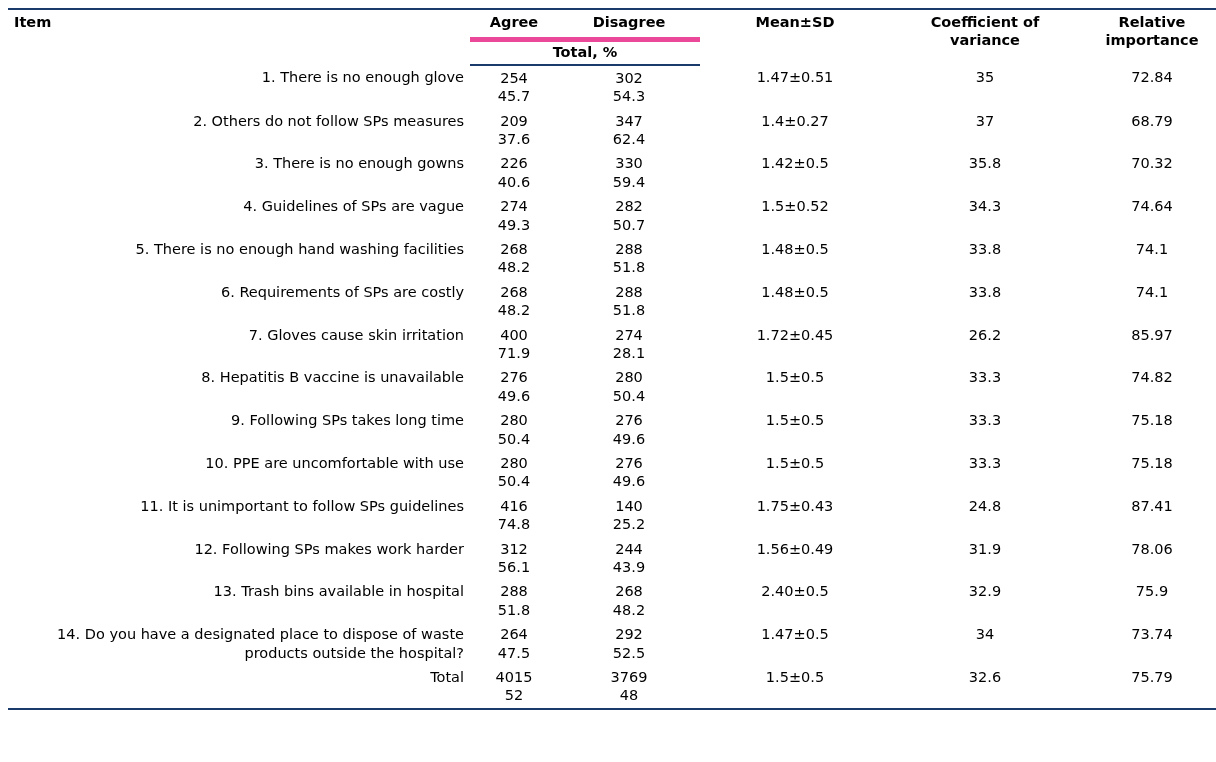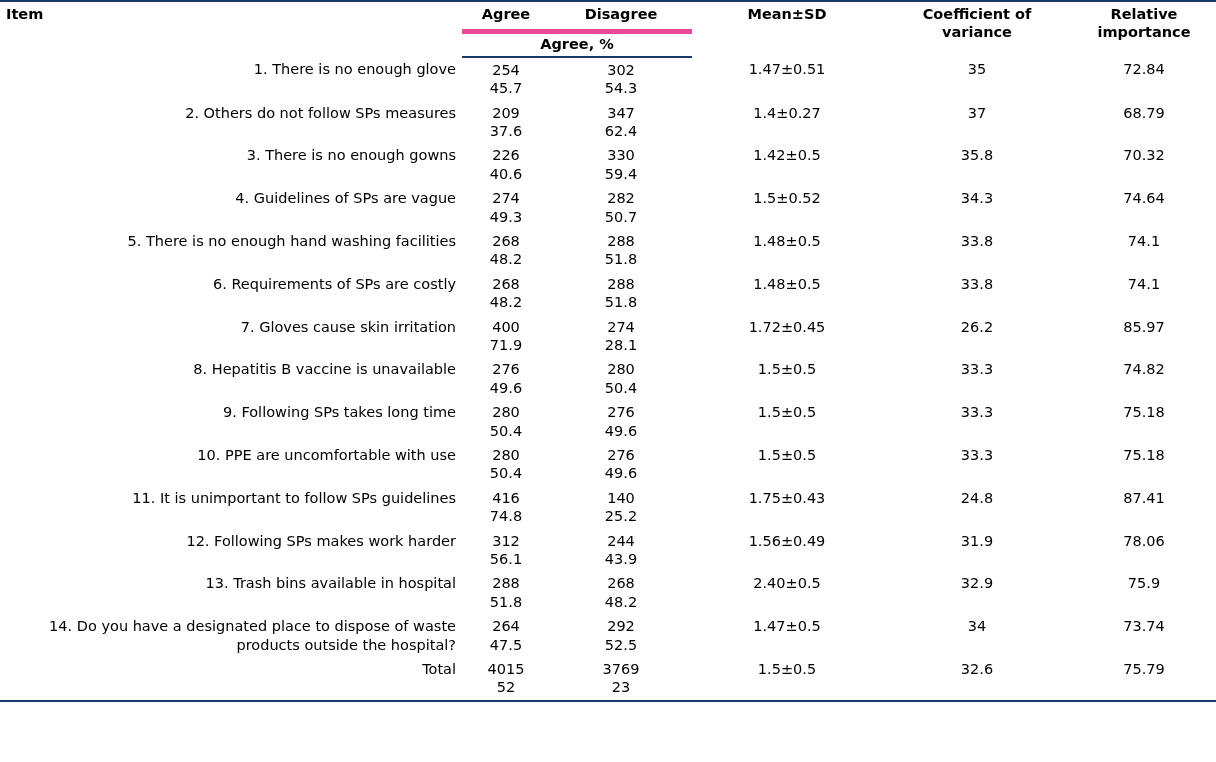--- a/index.html
+++ b/index.html
@@ -10,21 +10,21 @@
   body {
     width: 1216px;
     height: 762px;
     font-family: "DejaVu Sans", sans-serif;
     color: #000000;
     overflow: hidden;
   }
   .table-wrap {
     width: 1216px;
     box-sizing: border-box;
-    padding: 0;
+    padding: 8px;
   }
   table.data-table {
     width: 1216px;
     border-collapse: collapse;
     font-size: 14.5px;
     table-layout: fixed;
   }
   
   col.c-item   { width: 462px; }
   col.c-agree  { width: 88px; }
@@ -99,21 +99,21 @@
     <thead>
       <tr class="hdr-row">
         <th class="th-item" rowspan="2">Item</th>
         <th class="th-center th-agree">Agree</th>
         <th class="th-center th-disagree">Disagree</th>
         <th class="th-center" rowspan="2">Mean±SD</th>
         <th class="th-center" rowspan="2">Coefficient of variance</th>
         <th class="th-center" rowspan="2">Relative importance</th>
       </tr>
       <tr class="numpct-row">
-        <td colspan="2">Agree, %</td>
+        <td colspan="2">Total, %</td>
       </tr>
     </thead>
     <tbody id="tbody">
         <tr class="row-block">
           <td class="item-cell">1. There is no enough glove</td>
           <td class="num-cell"><span>254</span><span class="line2">45.7</span></td>
           <td class="num-cell"><span>302</span><span class="line2">54.3</span></td>
           <td class="stat-cell">1.47±0.51</td>
           <td class="stat-cell">35</td>
           <td class="stat-cell">72.84</td>
@@ -218,21 +218,21 @@
           <td class="item-cell">14. Do you have a designated place to dispose of waste products outside the hospital?</td>
           <td class="num-cell"><span>264</span><span class="line2">47.5</span></td>
           <td class="num-cell"><span>292</span><span class="line2">52.5</span></td>
           <td class="stat-cell">1.47±0.5</td>
           <td class="stat-cell">34</td>
           <td class="stat-cell">73.74</td>
         </tr>
         <tr class="row-block">
           <td class="item-cell">Total</td>
           <td class="num-cell"><span>4015</span><span class="line2">52</span></td>
-          <td class="num-cell"><span>3769</span><span class="line2">23</span></td>
+          <td class="num-cell"><span>3769</span><span class="line2">48</span></td>
           <td class="stat-cell">1.5±0.5</td>
           <td class="stat-cell">32.6</td>
           <td class="stat-cell">75.79</td>
         </tr>
       </tbody>
   </table>
   <div class="bottom-bar"></div>
 </div>
 
 </body></html>

